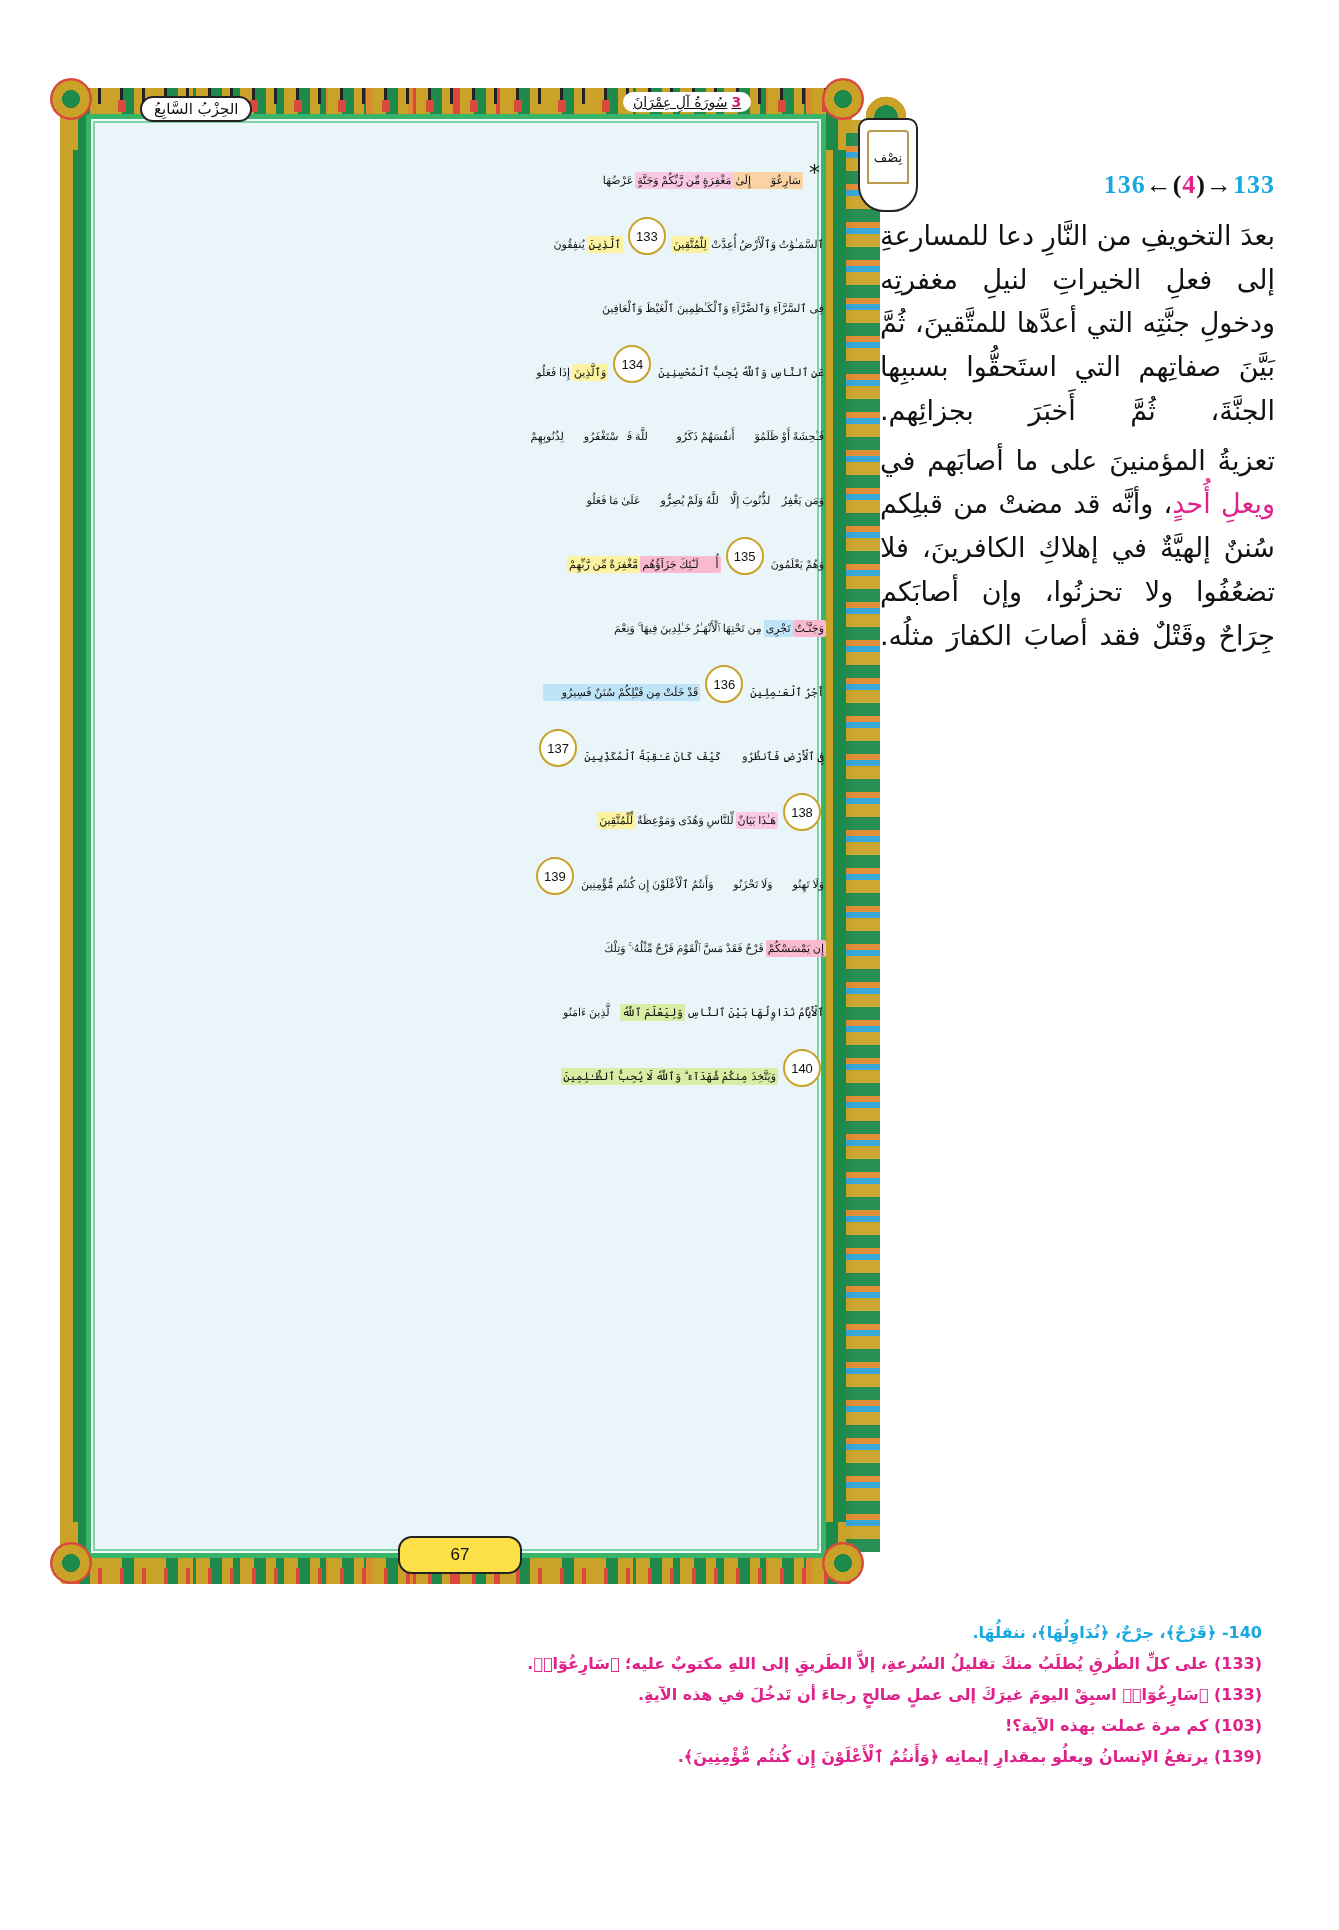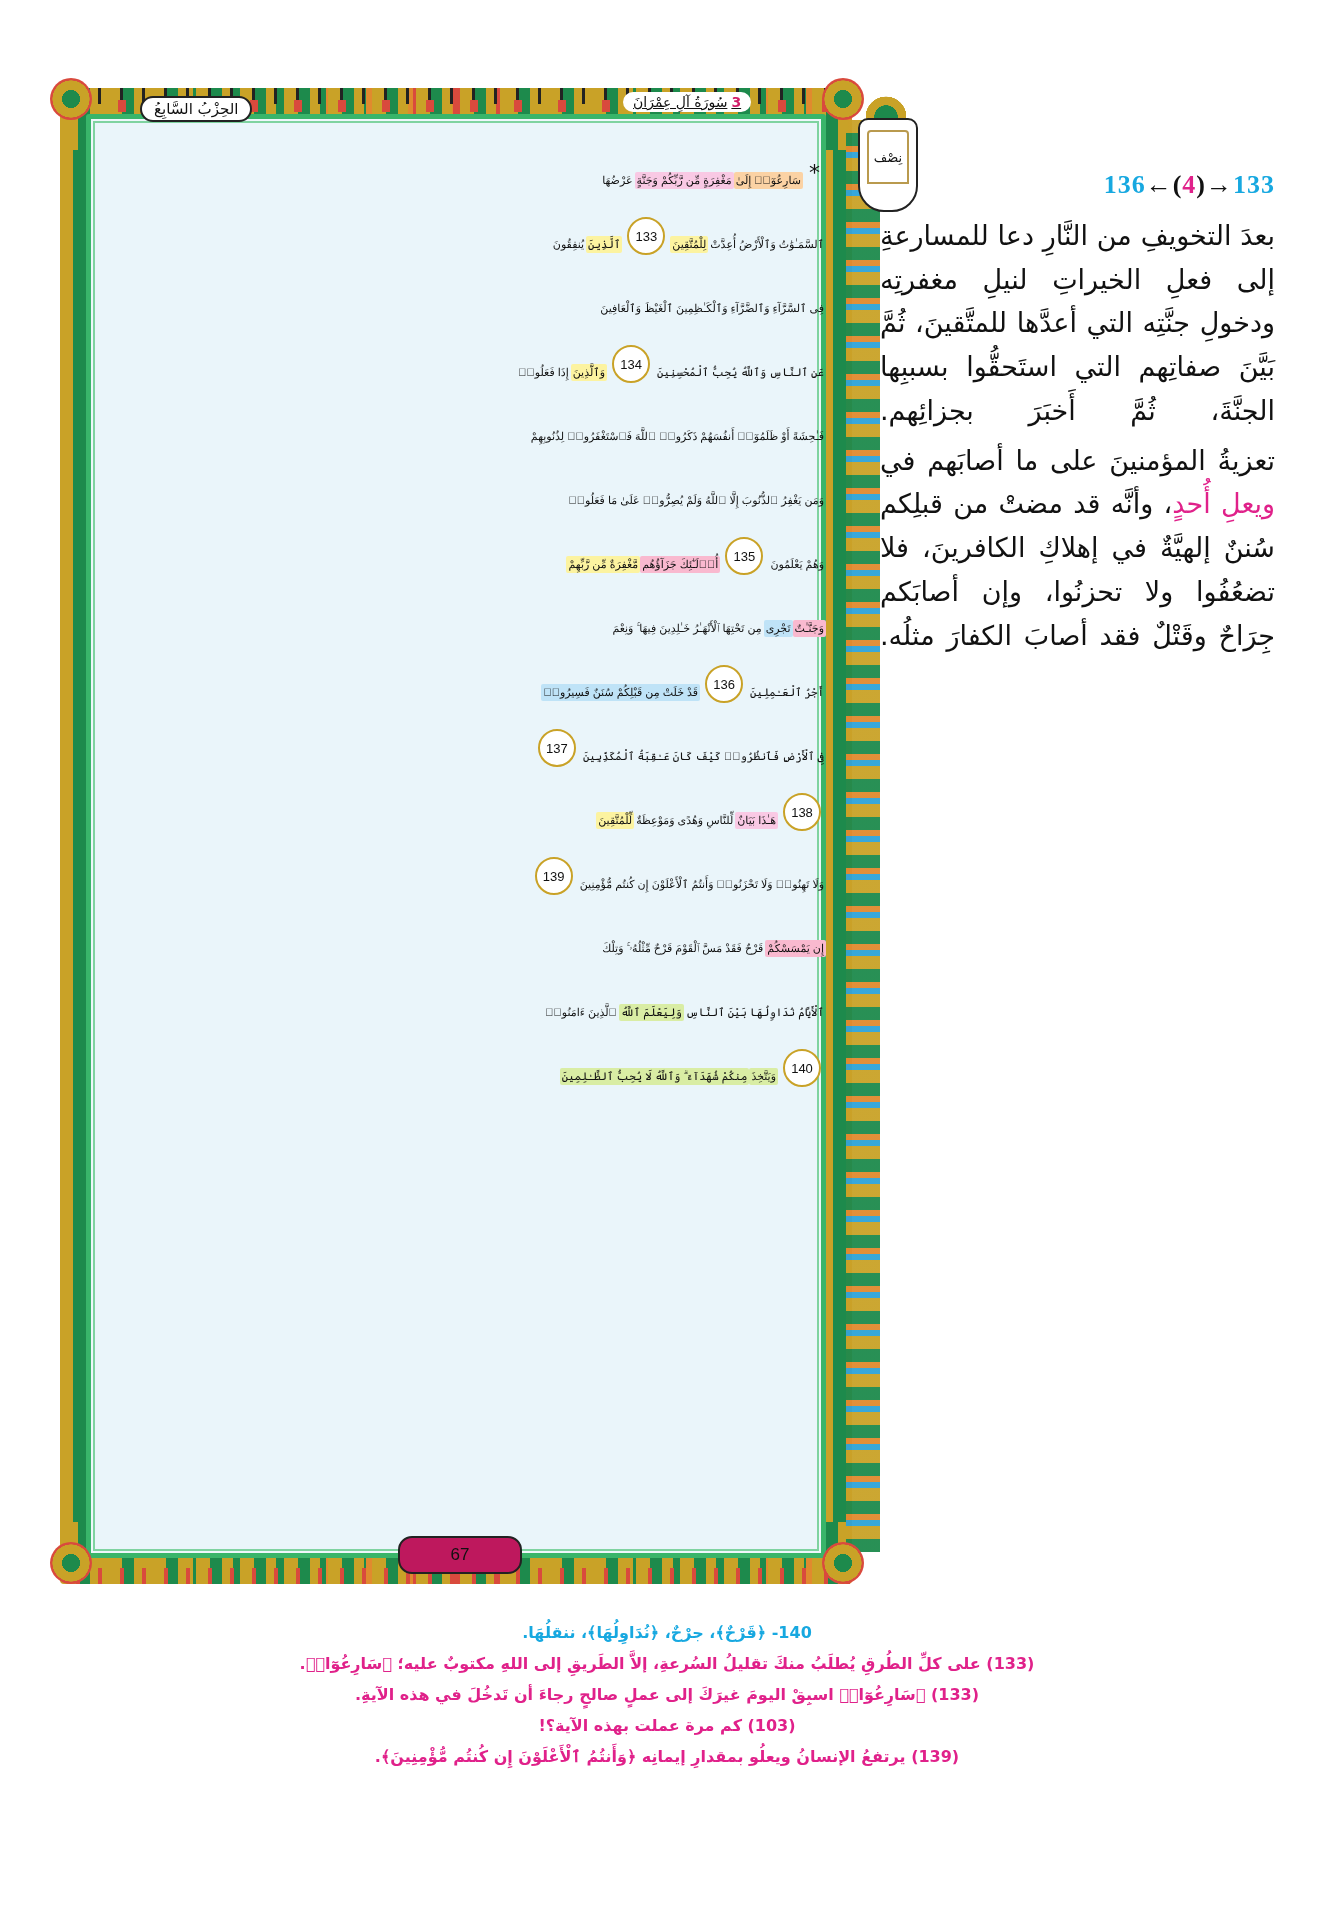--- a/index.html
+++ b/index.html
@@ -63,54 +63,54 @@
   #nisf .inner{position:absolute;left:9px;top:34px;width:38px;height:50px;background:#fff;
     border:2px solid #b99a4e;border-radius:4px 4px 0 0;display:flex;align-items:center;justify-content:center;
     font-size:13px;color:#111;direction:rtl;}
 
   
   #quran-lines{position:absolute;left:100px;top:140px;width:742px;height:1390px;
     direction:rtl;text-align:justify;}
   .qline{display:flex;flex-direction:row;align-items:center;justify-content:flex-start;
     height:64px;padding:0 16px;box-sizing:border-box;direction:rtl;white-space:nowrap;}
   .qline .seg{font-size:31px;color:#111;letter-spacing:0;line-height:1;
-    font-family:Liberation Sans, sans-serif;padding:3px 2px;border-radius:2px;margin-top:16px;}
+    font-family:Liberation Serif, serif;padding:3px 2px;border-radius:2px;margin-top:16px;}
   .hl-peach{background:#fbd2a4;}
   .hl-pink{background:#f9c9e4;}
   .hl-yellow{background:#fcf3a0;}
   .hl-blue{background:#bfe3f7;}
   .hl-rose{background:#f9b9cf;}
   .hl-green{background:#d9eda4;}
   .hl-none{background:transparent;}
   .ayah-num{display:inline-flex;align-items:center;justify-content:center;
     width:34px;height:34px;margin:0 5px;flex:0 0 auto;
     border:2px solid #c9a227;border-radius:50%;background:#fff;
     font-size:13px;color:#111;font-family:"Liberation Sans",sans-serif;}
   .star{font-size:22px;color:#111;margin:0 6px;}
 
   
   #page-number{position:absolute;left:398px;top:1536px;width:120px;height:34px;
-    display:flex;align-items:center;justify-content:center;background:#be185d;
+    display:flex;align-items:center;justify-content:center;background:#fde047;
     border:2px solid #222;border-radius:14px;font-size:17px;color:#111;z-index:35;
     font-family:"Liberation Sans",sans-serif;}
 
   
   #commentary{position:absolute;left:880px;top:160px;width:395px;direction:rtl;text-align:justify;}
   .range{font-size:26px;font-weight:bold;color:#17a8e0;letter-spacing:1px;margin:10px 0 14px 0;
     direction:ltr;text-align:right;font-family:"Liberation Serif",serif;}
   .range .paren{color:#111;}
   .range .mid{color:#e0218a;}
   .ctext{font-size:27px;line-height:1.62;color:#111;text-align:justify;
     font-family:"DejaVu Sans","Liberation Serif",serif;margin:0 0 6px 0;text-align-last:justify;}
   .ctext .hl{color:#e0218a;}
 
   
   #footnotes{position:absolute;left:72px;top:1620px;width:1190px;direction:rtl;text-align:left;}
   .fn{font-size:16px;line-height:1.62;font-weight:bold;margin:0 0 5px 0;
-    font-family:"DejaVu Sans","Liberation Sans",sans-serif;text-align:center;direction:rtl;}
+    font-family:"DejaVu Sans","Liberation Sans",sans-serif;text-align:right;direction:rtl;}
   .fn.cyan{color:#17a8e0;}
   .fn.pink{color:#e0218a;}
 
   
   .rosette{position:absolute;width:42px;height:42px;border-radius:50%;
     background:radial-gradient(circle,#1d8a4c 0 30%,#c9a227 31% 62%,#d94a3d 63% 100%);z-index:25;}
   #ros-tl{left:50px;top:78px;} #ros-tr{left:822px;top:78px;}
   #ros-bl{left:50px;top:1542px;} #ros-br{left:822px;top:1542px;}
 </style>
 </head>

